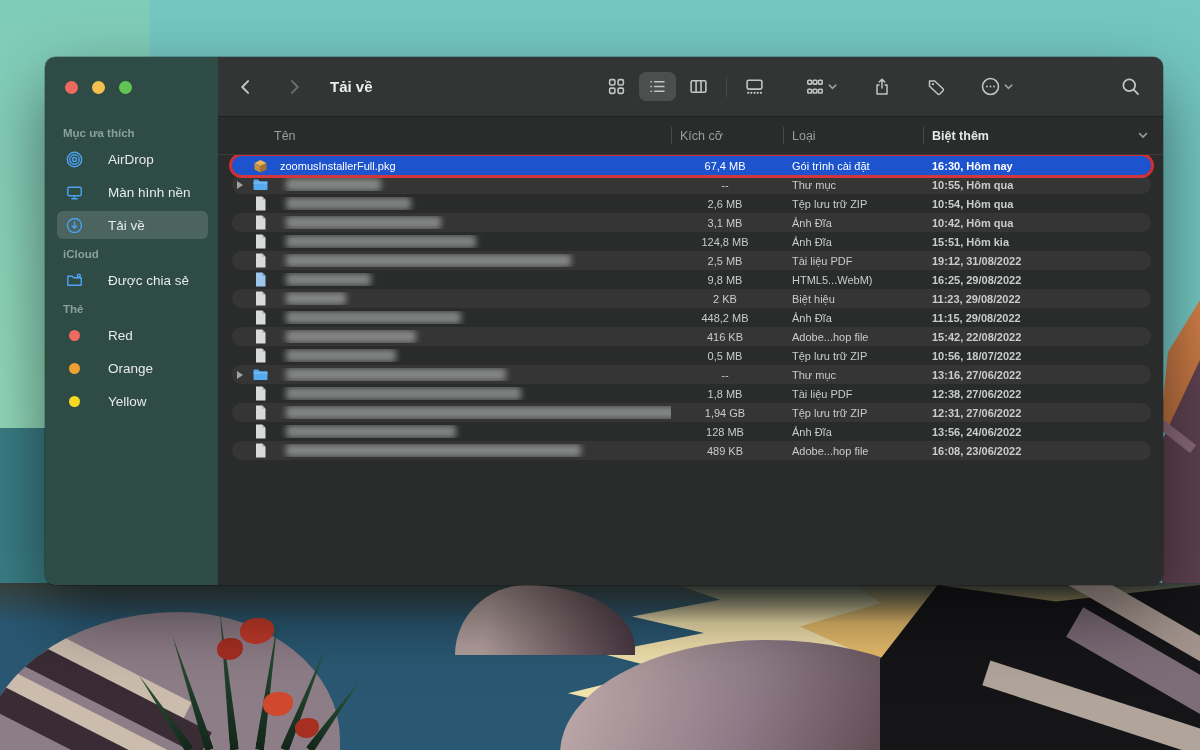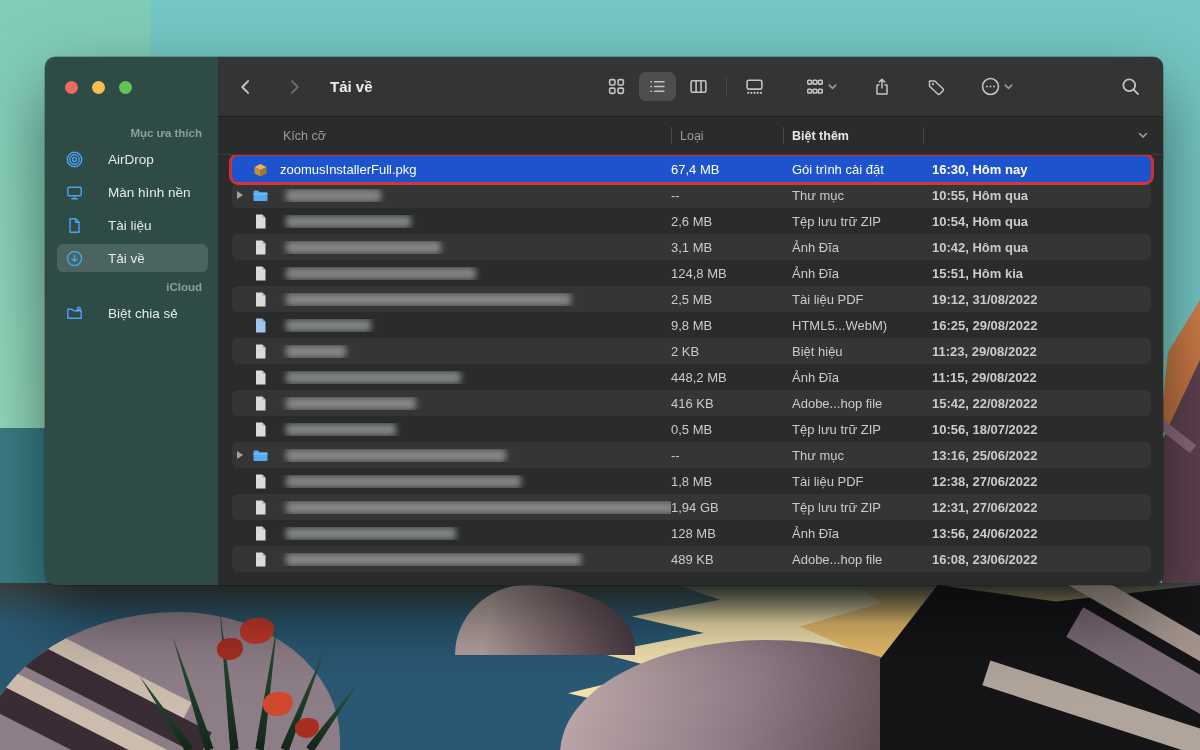--- a/index.html
+++ b/index.html
@@ -40,21 +40,21 @@
   .flower{position:absolute;border-radius:50% 40% 55% 45%;background:#c13a2a;}
   .flower.f2{background:#a72f22;} .flower.f3{background:#d0492f;}
   
   .window{position:absolute;left:45px;top:57px;width:1118px;height:528px;border-radius:10px;
     overflow:hidden;display:flex;box-shadow:0 30px 70px rgba(0,0,0,.5),0 0 0 .5px rgba(0,0,0,.4);}
   .sidebar{width:173px;flex:none;background:#2e4b45;padding:0;position:relative;}
   .tlights{position:absolute;left:20px;top:24px;display:flex;gap:14px;}
   .tl{width:13px;height:13px;border-radius:50%;}
   .tl.r{background:#ec6a5e;} .tl.y{background:#f4bf4f;} .tl.g{background:#61c554;}
   .sb-body{padding:66px 10px 0 12px;}
-  .sb-section{margin-bottom:2px;text-align:right;}
+  .sb-section{margin-bottom:2px;}
   .sb-title{font-size:11.5px;font-weight:700;color:#8aa099;padding:4px 6px 6px;}
   .sb-item{display:flex;align-items:center;gap:25px;height:28px;padding:0 8px;border-radius:6px;
     color:#e6ebe9;font-size:13.5px;margin-bottom:5px;}
   .sb-item.sel{background:rgba(255,255,255,.14);}
   .sb-ic{width:18px;height:18px;flex:none;display:flex;align-items:center;justify-content:center;color:#4ba2f0;}
   .sb-ic svg{width:17px;height:17px;}
   .tagdot{width:11px;height:11px;border-radius:50%;margin:3px;}
   
   .main{flex:1;display:flex;flex-direction:column;background:#2a2c2b;min-width:0;}
   .toolbar{height:59px;flex:none;background:#333534;display:flex;align-items:center;
@@ -75,24 +75,24 @@
   .lheader{height:37px;flex:none;position:relative;display:grid;
     grid-template-columns:20px 22px 397px 112px 140px 1fr;align-items:center;
     padding:0 12px 0 14px;border-bottom:1px solid #3a3c3b;font-size:12.5px;color:#9b9e9c;}
   .lheader .c-size{padding-left:9px;}
   .lheader .c-kind{padding-left:9px;}
   .lheader .c-date{padding-left:9px;font-weight:700;color:#e6e8e7;}
   .vline{position:absolute;top:10px;width:1px;height:17px;background:#474948;}
   .sortchev{position:absolute;right:14px;top:12px;color:#9b9e9c;}
   .rows{flex:1;overflow:hidden;padding:1px 12px 0 14px;}
   .row{display:grid;grid-template-columns:20px 22px 397px 112px 140px 1fr;align-items:center;
-    height:26px;border-radius:6px;font-size:13px;color:#c9cccb;}
+    height:19px;border-radius:11px;font-size:11px;color:#c9cccb;}
   .row.stripe{background:rgba(255,255,255,.047);}
   .row .name{color:#e7e9e8;white-space:nowrap;overflow:hidden;padding-left:6px;}
-  .row .size{text-align:left;padding-right:4px;}
+  .row .size{text-align:center;padding-right:4px;}
   .row .kind{padding-left:9px;white-space:nowrap;overflow:hidden;}
   .row .date{padding-left:9px;white-space:nowrap;font-weight:bold;}
   .row.sel{background:#1d53cd;box-shadow:0 0 0 3px #cf2f34;color:#fff;}
   .row.sel .name{color:#fff;font-weight:400;}
   .disc{width:0;height:0;border-left:6px solid #9fa2a0;border-top:4.5px solid transparent;
     border-bottom:4.5px solid transparent;margin-left:5px;}
   .ric{width:17px;height:17px;}
   .redact{height:13px;border-radius:3px;background:#b9bdbb;opacity:.6;filter:blur(3px);margin-left:6px;}
 </style>
 </head>
@@ -161,50 +161,62 @@
           </div>
           <div class="sb-item">
             <span class="sb-ic">
               <svg viewBox="0 0 17 17" fill="none" stroke="currentColor" stroke-width="1.4" stroke-linecap="round" stroke-linejoin="round">
                 <rect x="1.8" y="3.2" width="13.4" height="8.6" rx="1.2"></rect>
                 <path d="M8.5 11.8 v2.4 M5.8 14.8 h5.4"></path>
               </svg>
             </span>
             <span>Màn hình nền</span>
           </div>
-          <div class="sb-item">
-            <span class="sb-ic">
-              <svg viewBox="0 0 17 17" fill="none" stroke="currentColor" stroke-width="1.4" stroke-linecap="round" stroke-linejoin="round">
-                <path d="M4 1.8 h5.6 L13 5.2 V15.2 H4 z"></path>
-                <path d="M9.6 1.8 V5.2 H13"></path>
-              </svg>
-            </span>
-            <span>Tài liệu</span>
-          </div>
           <div class="sb-item sel">
             <span class="sb-ic">
               <svg viewBox="0 0 17 17" fill="none" stroke="currentColor" stroke-width="1.4" stroke-linecap="round" stroke-linejoin="round">
                 <circle cx="8.5" cy="8.5" r="7"></circle>
                 <path d="M8.5 5 V11 M6.1 8.9 L8.5 11.3 L10.9 8.9"></path>
               </svg>
             </span>
             <span>Tải về</span>
           </div>
         </div>
         <div class="sb-section">
           <div class="sb-title">iCloud</div>
           <div class="sb-item">
             <span class="sb-ic">
               <svg viewBox="0 0 17 17" fill="none" stroke="currentColor" stroke-width="1.4" stroke-linecap="round" stroke-linejoin="round">
                 <path d="M1.8 4.2 h4.4 l1.5 1.6 h7.5 v7.4 H1.8 z"></path>
                 <circle cx="12.8" cy="3.6" r="1.5"></circle>
                 <path d="M10.8 6.2 a2.1 2.1 0 0 1 4 0"></path>
               </svg>
             </span>
-            <span>Biệt chia sẻ</span>
+            <span>Được chia sẻ</span>
+          </div>
+        </div>
+        <div class="sb-section">
+          <div class="sb-title">Thẻ</div>
+          <div class="sb-item">
+            <span class="sb-ic">
+              <span class="tagdot" style="background:#ec6a5e"></span>
+            </span>
+            <span>Red</span>
+          </div>
+          <div class="sb-item">
+            <span class="sb-ic">
+              <span class="tagdot" style="background:#efa033"></span>
+            </span>
+            <span>Orange</span>
+          </div>
+          <div class="sb-item">
+            <span class="sb-ic">
+              <span class="tagdot" style="background:#f5d820"></span>
+            </span>
+            <span>Yellow</span>
           </div>
         </div>
       </div>
   </div>
 
   <div class="main">
     <div class="toolbar">
       <div class="nav">
         <span class="tbtn">
           <svg width="20" height="20" viewBox="0 0 24 24" fill="none" stroke="currentColor" stroke-width="2.4" stroke-linecap="round" stroke-linejoin="round">
@@ -295,20 +307,21 @@
         <svg width="21" height="21" viewBox="0 0 20 20" fill="none" stroke="currentColor" stroke-width="1.7" stroke-linecap="round">
             <circle cx="8.8" cy="8.8" r="5.6"></circle>
             <path d="M13 13 L17.2 17.2"></path>
           </svg>
       </span>
     </div>
 
     <div class="lheader">
       <span></span>
         <span></span>
+      <span class="c-name">Tên</span>
       <span class="c-size">Kích cỡ</span>
       <span class="c-kind">Loại</span>
       <span class="c-date">Biệt thêm</span>
       <span class="vline" style="left:453px;"></span>
       <span class="vline" style="left:565px;"></span>
       <span class="vline" style="left:705px;"></span>
       <span class="sortchev">
         <svg width="12" height="12" viewBox="0 0 12 12" fill="none" stroke="currentColor" stroke-width="1.6" stroke-linecap="round">
             <path d="M2.5 4.5 L6 8 L9.5 4.5"></path>
           </svg>
@@ -486,21 +499,21 @@
             <svg viewBox="0 0 17 17">
               <path d="M1.5 4.6 a1 1 0 0 1 1 -1 h3.6 l1.7 1.7 h6.7 a1 1 0 0 1 1 1 v6.6 a1 1 0 0 1 -1 1 h-12 a1 1 0 0 1 -1 -1 z" fill="#55aaf0"></path>
               <path d="M1.5 6.9 h14" stroke="#8ec7f6" stroke-width=".9"></path>
             </svg>
           </span>
           <span class="name">
             <span class="redact" style="display: block; width: 220px;"></span>
           </span>
           <span class="size">--</span>
           <span class="kind">Thư mục</span>
-          <span class="date">13:16, 25/06/2022</span>
+          <span class="date">13:16, 27/06/2022</span>
         </div>
         <div class="row">
           <span></span>
           <span class="ric">
             <svg viewBox="0 0 17 17">
               <path d="M4 1.5 h6.3 L13.5 4.7 V15.5 H4 z" fill="#d9dbda"></path>
               <path d="M10.3 1.5 V4.7 H13.5 z" fill="#aeb1b0"></path>
             </svg>
           </span>
           <span class="name">

